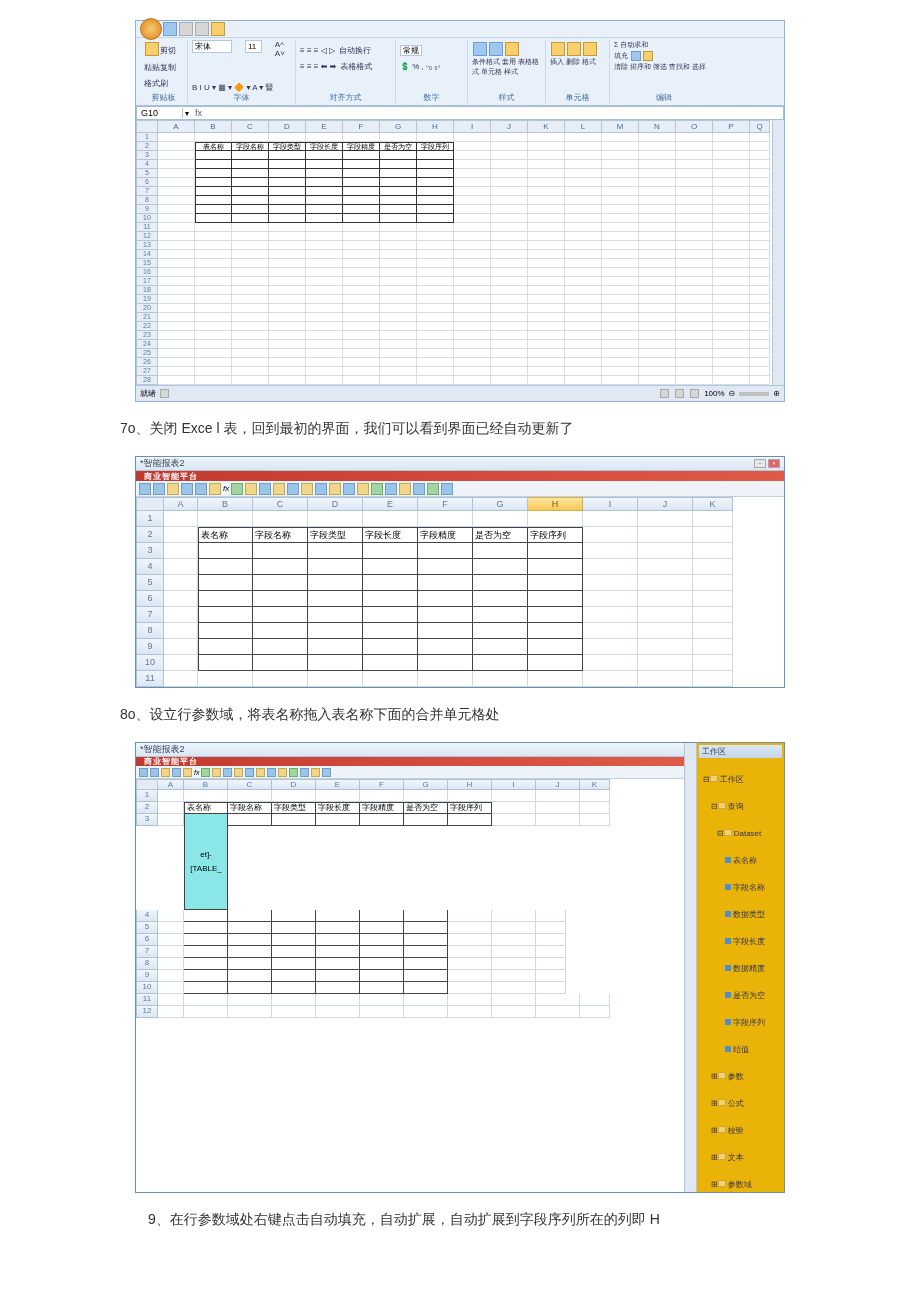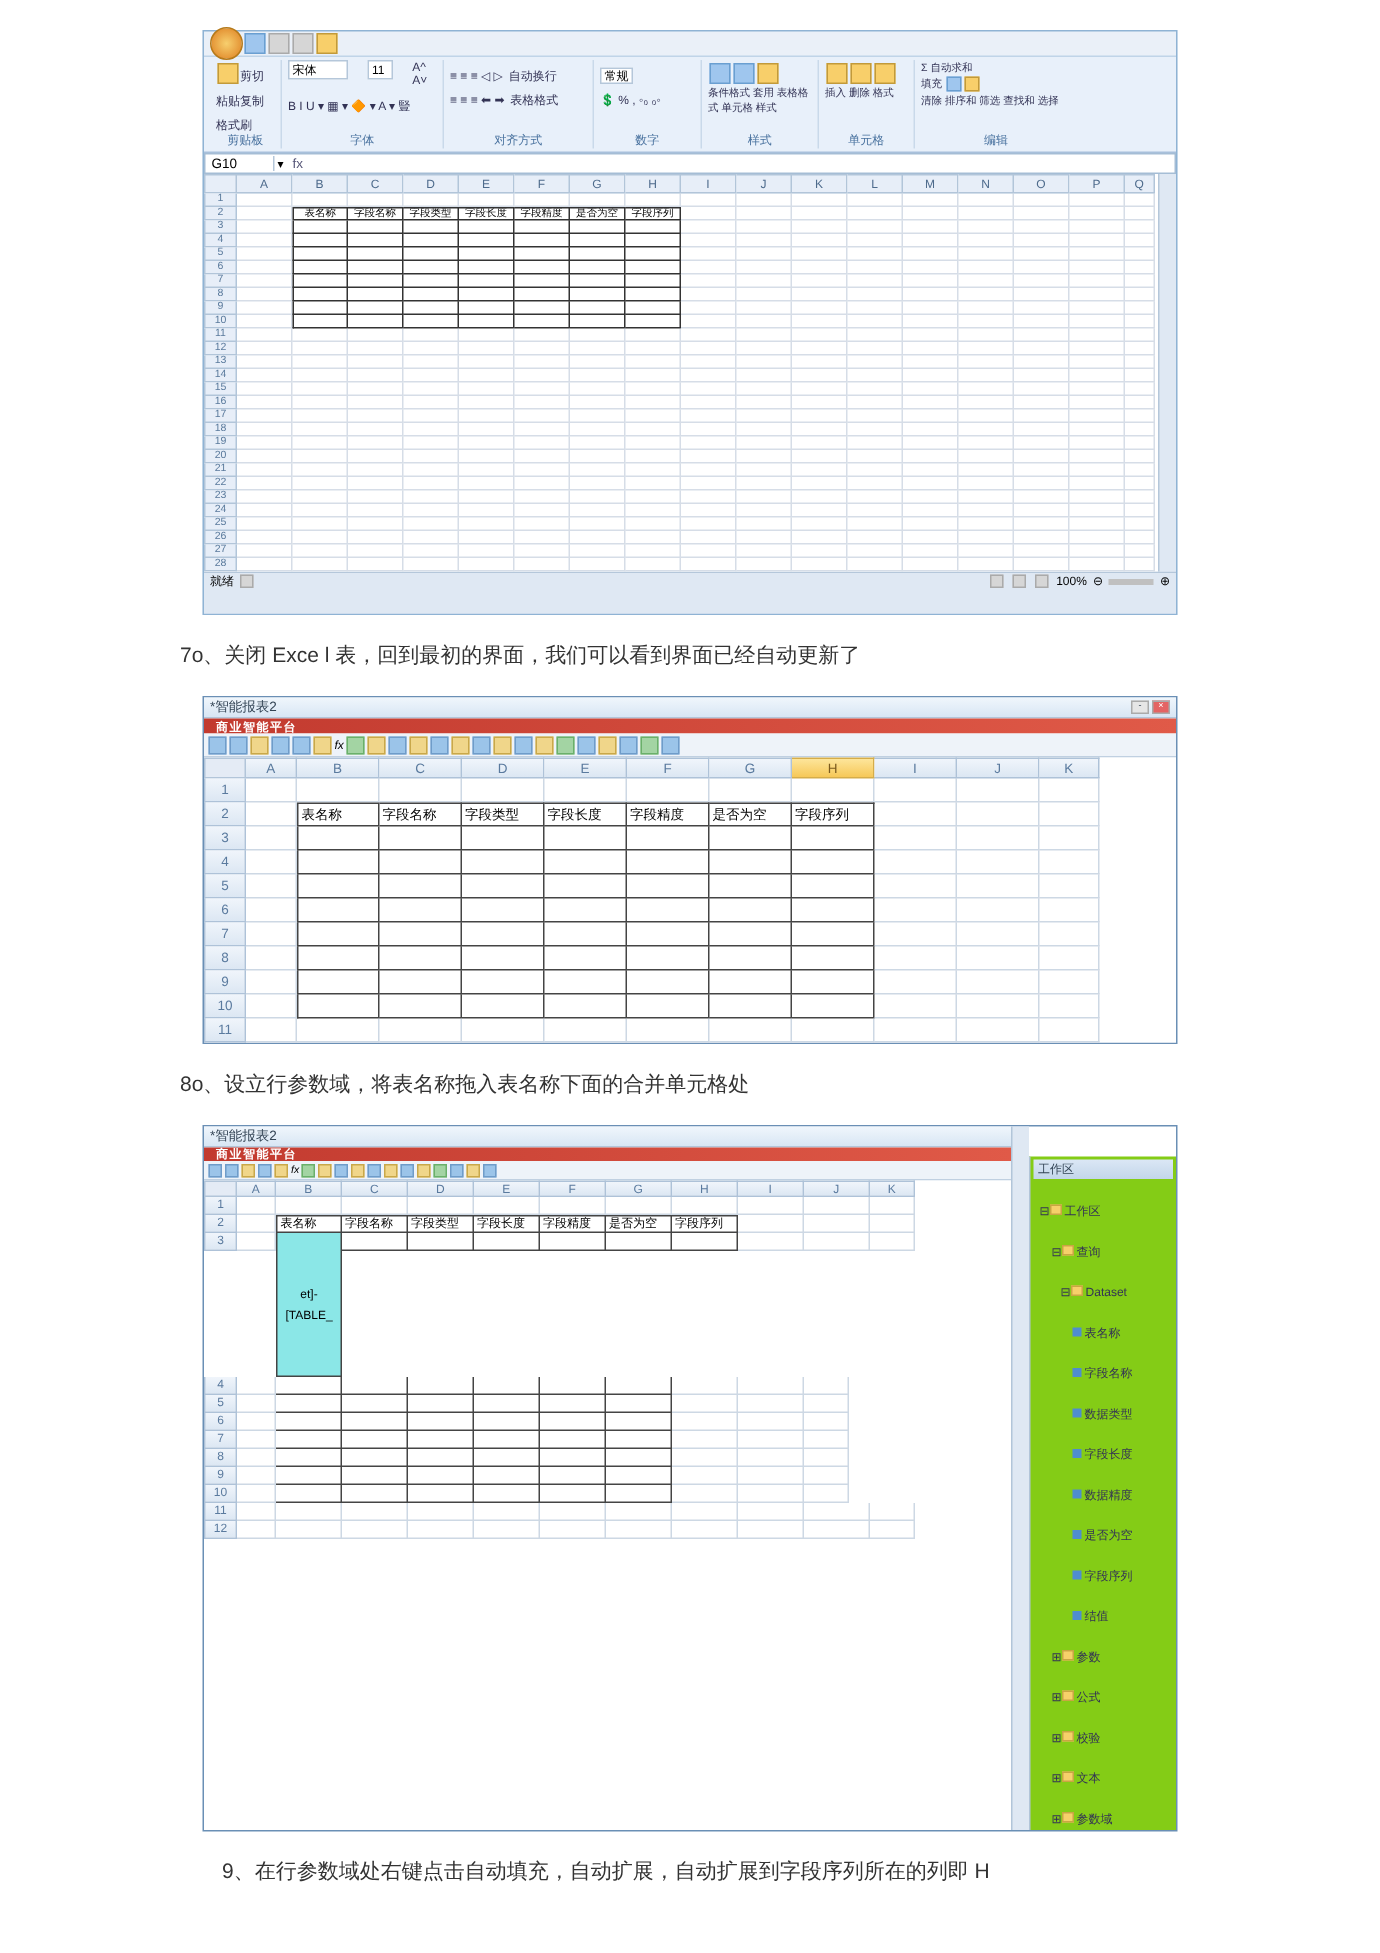--- a/index.html
+++ b/index.html
@@ -37,21 +37,21 @@
     .ch{width:37px;height:13px;background:#e7eef8;border:1px solid #b2c5d9;border-left:none;text-align:center;font-size:8px;color:#4e6b8c;line-height:11px;}
     .gridrow{display:flex;}
     .rh{width:22px;height:9px;background:#e7eef8;border:1px solid #b2c5d9;border-top:none;text-align:center;font-size:7px;color:#5a7a9c;line-height:8px;}
     .cell{width:37px;height:9px;border-right:1px solid #d6dde7;border-bottom:1px solid #d6dde7;font-size:7px;text-align:center;line-height:8px;overflow:hidden;}
     .cell.bordered{border:1px solid #333;border-top:none;border-left:none;}
     .cell.bt{border-top:1px solid #333;}
     .cell.bl{border-left:1px solid #333;}
     .sheet-tabs{display:flex;align-items:center;background:#dfe8f3;height:12px;font-size:8px;border-top:1px solid #b5c7da;}
     .sheet-btn{width:10px;height:10px;border:1px solid #aaa;margin:0 1px;background:#f0f0f0;}
     .stab{background:#fff;border:1px solid #aaa;padding:0 6px;height:11px;line-height:9px;}
-    .status-bar{display:flex;align-items:flex-start;background:#dfe8f3;height:28px;font-size:8px;border-top:1px solid #b5c7da;padding:0 4px;}
+    .status-bar{display:flex;align-items:center;background:#dfe8f3;height:16px;font-size:8px;border-top:1px solid #b5c7da;padding:0 4px;}
     .zoom{margin-left:auto;display:flex;gap:4px;align-items:center;}
     .scroll-v{width:12px;background:#dfe8f3;border-left:1px solid #b5c7da;}
     
     
     .report-win{border:1px solid #6a8fb5;width:650px;margin:0 auto;}
     .rep-title{background:linear-gradient(#f0f6fc,#d8e6f4);height:14px;display:flex;align-items:center;font-size:9px;padding:0 4px;border-bottom:1px solid #b2c5d9;color:#345;}
     .rep-banner{height:10px;background:linear-gradient(90deg,#c23a2f,#e05a48);display:flex;align-items:center;padding:0 8px;}
     .rep-banner-txt{color:#fff;font-size:8px;font-weight:bold;letter-spacing:1px;}
     .rep-toolbar{height:16px;background:#eef3f9;border-bottom:1px solid #c0d0e1;display:flex;align-items:center;gap:2px;padding:0 3px;}
     .tbi{width:12px;height:12px;background:#f0d68a;border:1px solid #c9a84a;}
@@ -63,21 +63,21 @@
     .rch{height:14px;background:linear-gradient(#f0f5fb,#dce7f3);border:1px solid #aec2d8;border-left:none;text-align:center;font-size:9px;color:#5a7a9e;line-height:12px;}
     .w-a{width:34px;} .w-bh{width:55px;}
     .rch.sel{background:linear-gradient(#fde59a,#f6c858);color:#7a5a1e;border-color:#d5ad4a;}
     .rrow{display:flex;}
     .rrh{width:28px;height:16px;background:linear-gradient(#f0f5fb,#dce7f3);border:1px solid #aec2d8;border-top:none;text-align:center;font-size:9px;color:#5a7a9e;line-height:14px;}
     .rcell{height:16px;border-right:1px solid #cdd8e4;border-bottom:1px solid #cdd8e4;font-size:9px;text-align:left;padding:0 2px;line-height:14px;overflow:hidden;}
     .rcell.db{border:1px solid #444;border-top:none;border-left:none;}
     .rcell.dbt{border-top:1px solid #444;}
     .rcell.dbl{border-left:1px solid #444;}
     .merged{background:#8be7e7;text-align:center;font-size:8px;}
-    .tree-panel{width:98px;background:#84cc16;border-left:1px solid #b2c5d9;font-size:8px;padding:2px;margin-top:20px;}
+    .tree-panel{width:88px;background:#eab308;border-left:1px solid #b2c5d9;font-size:8px;padding:2px;}
     .tree-title{background:linear-gradient(#dbe7f5,#c3d6ea);padding:1px 3px;font-size:8px;color:#345;}
     .tree-item{padding:16px 0 0 4px;line-height:11px;color:#335;white-space:nowrap;}
     .tree-item.i1{padding-left:12px;}
     .tree-item.i2{padding-left:18px;}
     .tree-item.i3{padding-left:26px;}
     .blue-bullet{display:inline-block;width:6px;height:6px;background:#4f8dcf;margin-right:2px;}
     .folder-ic{display:inline-block;width:8px;height:7px;background:#f6d06a;border:1px solid #c9a543;margin-right:2px;}
     .report3{display:flex;width:650px;margin:0 auto;border:1px solid #6a8fb5;}
     .report3-left{flex:1;}
   </style>
@@ -100,21 +100,21 @@
       <div><span class="rtext">粘贴</span><span class="rtext">复制</span></div>
       <div><span class="rtext">格式刷</span></div>
       <span class="glabel">剪贴板</span>
     </div>
     <div class="rgroup" style="width:108px;">
       <div class="font-box">
           <span class="font-sel" style="width:50px;">宋体</span>
           <span class="font-sel" style="width:20px;">11</span>
           <span class="rtext">A^ A˅</span>
         </div>
-      <div style="margin-top:2px;"><span class="rtext">B I U ▾ ▦ ▾ 🔶 ▾ A ▾ 豎</span></div>
+      <div style="margin-top:19px;"><span class="rtext">B I U ▾ ▦ ▾ 🔶 ▾ A ▾ 豎</span></div>
       <span class="glabel">字体</span>
     </div>
     <div class="rgroup" style="width:100px;">
       <div><span class="rtext">≡ ≡ ≡   ◁ ▷</span> <span class="rtext">自动换行</span></div>
       <div><span class="rtext">≡ ≡ ≡  ⬅ ➡</span> <span class="rtext">表格格式</span></div>
       <span class="glabel">对齐方式</span>
     </div>
     <div class="rgroup" style="width:72px;">
       <div><span class="font-sel" style="width:48px;">常规</span></div>
       <div><span class="rtext">💲 % , ◦₀ ₀◦</span></div>

